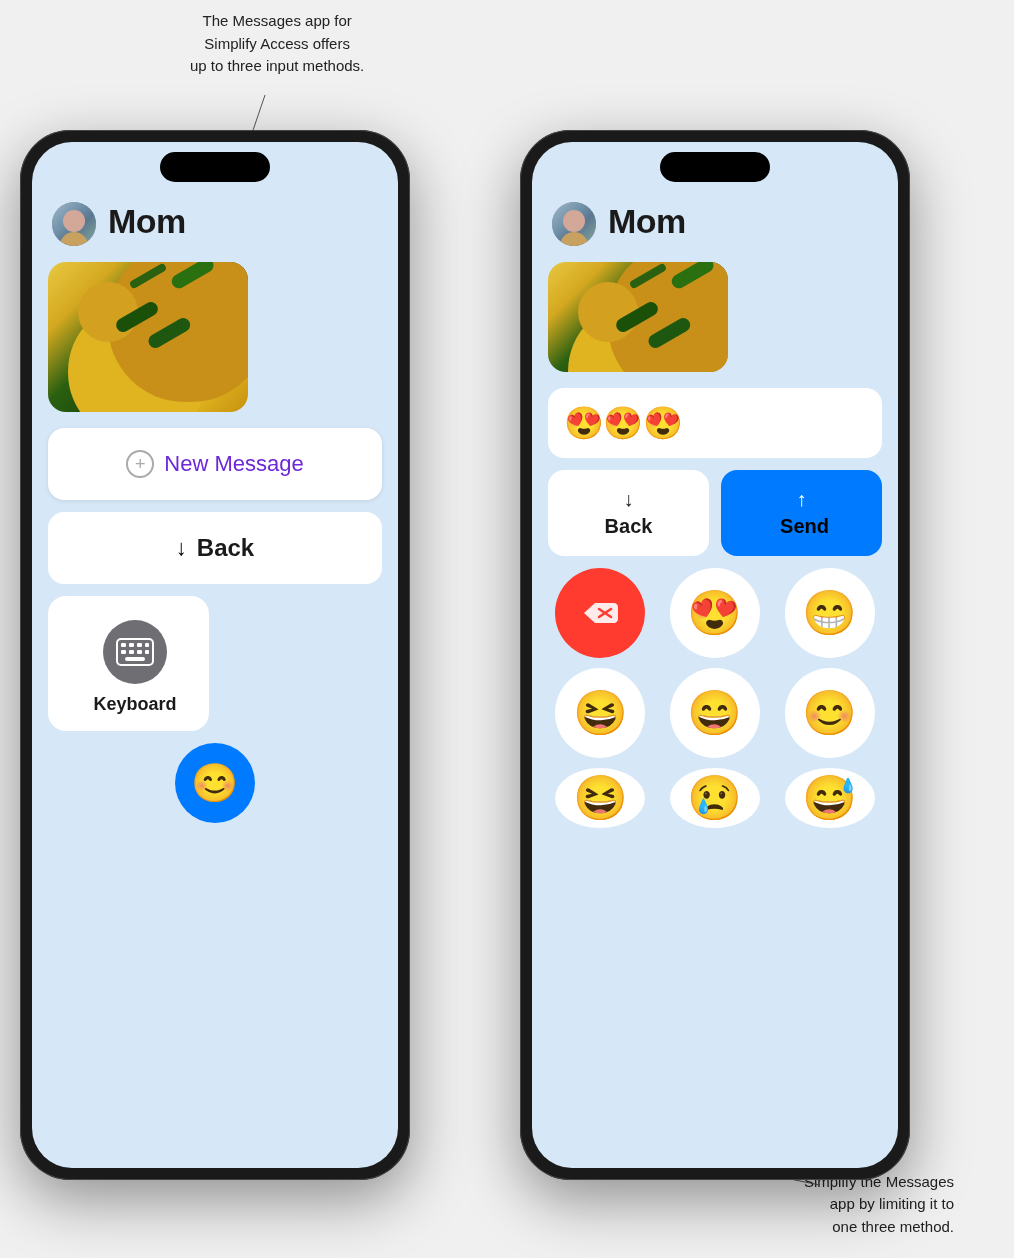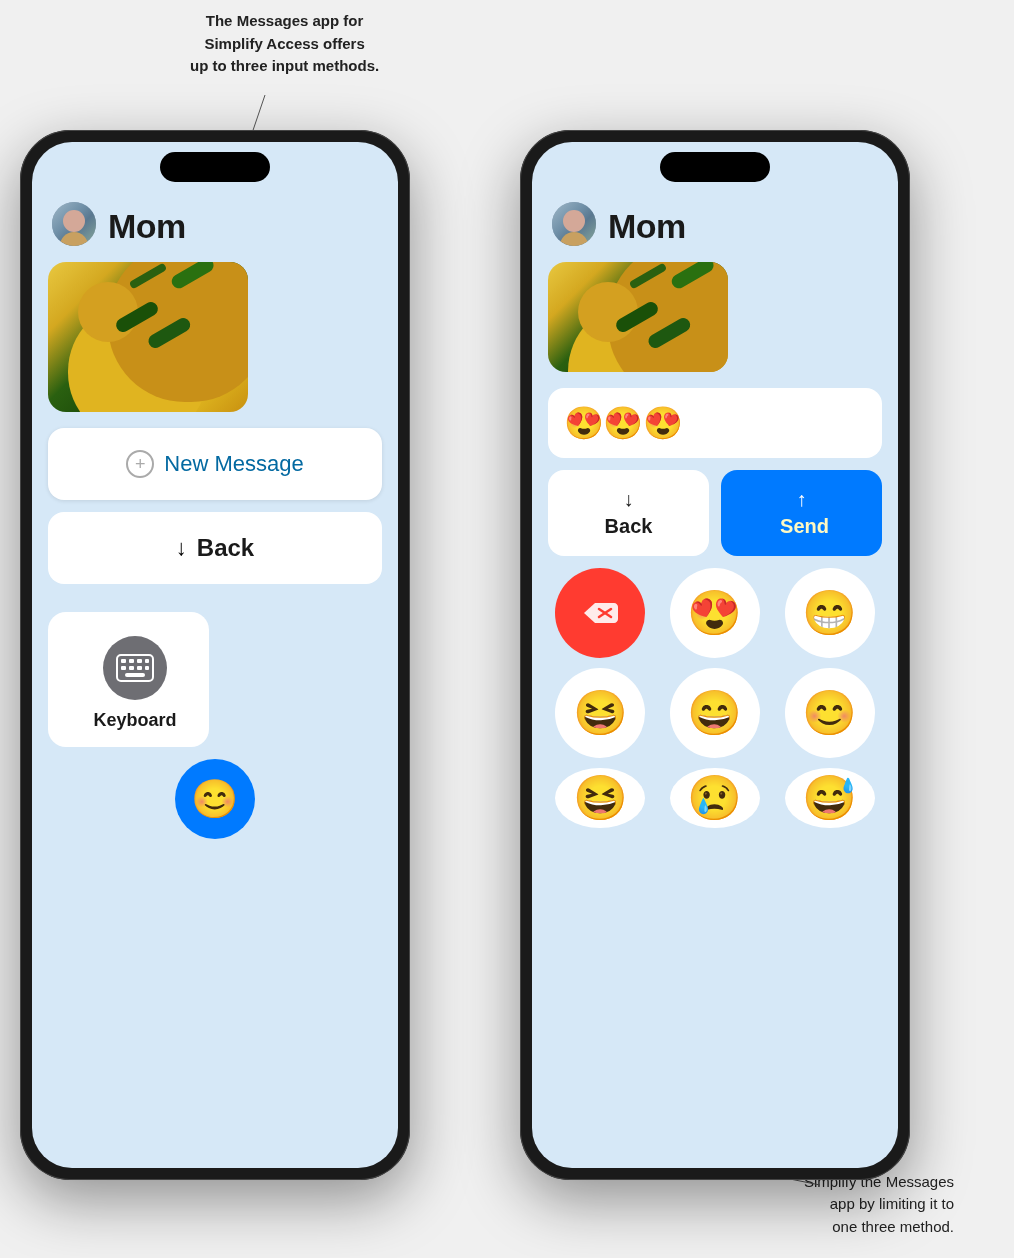--- a/index.html
+++ b/index.html
@@ -64,21 +64,21 @@
 
     .phone-right .phone-screen {
       width: 366px;
       height: 1026px;
       background: #d6e8f7;
     }
 
     
     .contact-header {
       display: flex;
-      align-items: flex-end;
+      align-items: flex-start;
       padding: 60px 20px 16px 20px;
       gap: 12px;
     }
 
     .contact-avatar {
       width: 44px;
       height: 44px;
       border-radius: 50%;
       background: #8a9db5;
       overflow: hidden;
@@ -180,21 +180,21 @@
       display: flex;
       align-items: center;
       justify-content: center;
       color: #aaa;
       font-size: 18px;
       flex-shrink: 0;
     }
 
     .new-message-text {
       font-size: 22px;
-      color: #0369a1;
+      color: #6d28d9;
       font-weight: 400;
     }
 
     
     .back-btn {
       margin: 0 16px 12px 16px;
       background: white;
       border-radius: 16px;
       padding: 22px 20px;
       display: flex;
@@ -220,21 +220,20 @@
     .input-tile {
       background: white;
       border-radius: 18px;
       padding: 24px 3px 16px 16px;
       display: flex;
       flex-direction: column;
       align-items: center;
       gap: 10px;
       min-height: 130px;
       justify-content: center;
-      margin-top: 16px;
     }
 
     .tile-icon {
       width: 64px;
       height: 64px;
       border-radius: 50%;
       display: flex;
       align-items: center;
       justify-content: center;
       font-size: 30px;
@@ -304,21 +303,21 @@
     .action-btn-white { background: white; }
     .action-btn-blue { background: #007aff; }
 
     .action-btn-label {
       font-size: 20px;
       font-weight: 700;
       color: #1a1a1a;
     }
 
     .action-btn-label-white { color: #1a1a1a; }
-    .action-btn-label-blue { color: #fef9c3; margin-left: 6px; }
+    .action-btn-label-blue { color: #000000; margin-left: 6px; }
 
     .arrow-down { font-size: 20px; color: #1a1a1a; }
     .arrow-up { font-size: 20px; color: white; }
 
     
     .emoji-keyboard {
       margin: 0 16px;
     }
 
     .emoji-row {
@@ -346,21 +345,20 @@
 
     
     .top-annotation {
       position: absolute;
       top: 10px;
       left: 190px;
       text-align: center;
       font-size: 15px;
       color: #222;
       line-height: 1.5;
-      font-weight: bold;
     }
 
     
     .bottom-annotation {
       position: absolute;
       bottom: 20px;
       right: 60px;
       text-align: right;
       font-size: 15px;
       color: #222;

